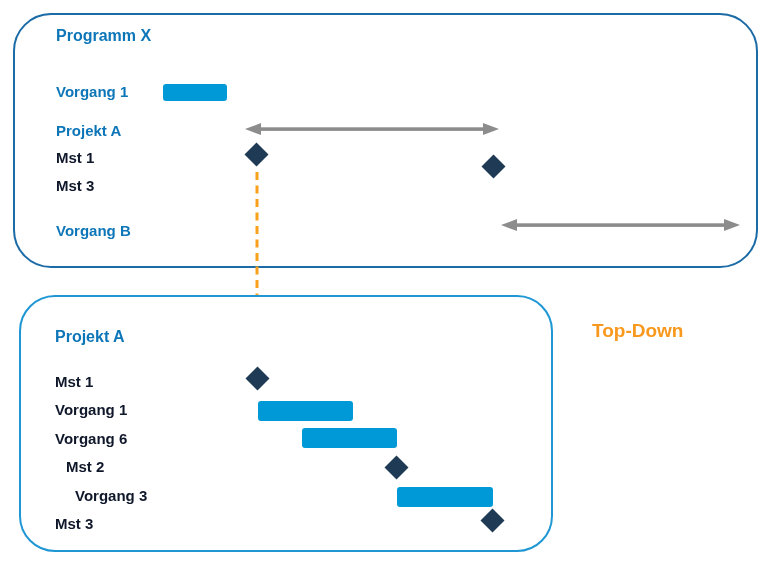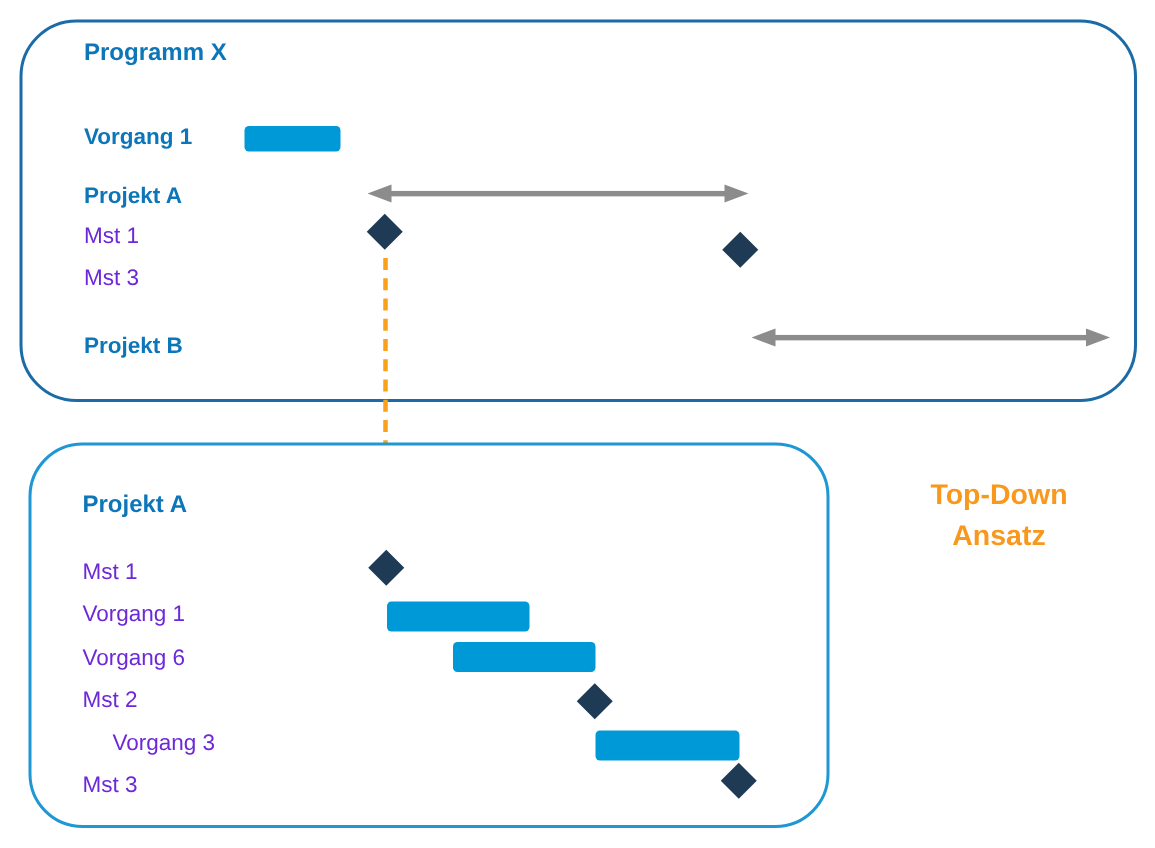--- a/index.html
+++ b/index.html
@@ -22,25 +22,25 @@
   }
   .project-box {
     left: 19px; top: 295px; width: 534px; height: 257px;
     border: 2px solid #1e97d4; border-radius: 36px;
   }
 
   
   .txt { position: absolute; white-space: nowrap; line-height: 1.05; }
   .box-title { font-size: 16px; font-weight: bold; color: #0d76b8; }
   .row-bold  { font-size: 15px; font-weight: bold; color: #0d76b8; }
-  .row-reg   { font-size: 15px; font-weight: normal; color: #6d28d9; }
+  .row-reg   { font-size: 15px; font-weight: bold; color: #0f172a; }
 
   .topdown-label {
     position: absolute; left: 592px; top: 317px; width: 148px;
-    text-align: center; font-size: 19px; font-weight: bold;
+    text-align: left; font-size: 19px; font-weight: bold;
     color: #f8981d; line-height: 27px;
   }
 
   
   .bar {
     position: absolute; background: #0099d8; border-radius: 3px;
   }
   .bar-program  { left: 163px; top: 84px;  width: 64px; height: 17px; }
   .bar-vorgang1 { left: 258px; top: 401px; width: 95px; height: 20px; }
   .bar-vorgang2 { left: 302px; top: 428px; width: 95px; height: 20px; }
@@ -64,21 +64,21 @@
 <div class="canvas">
 
   <div class="box program-box"></div>
 
   <div class="txt box-title" style="left:56px; top:28px;">Programm X</div>
 
   <div class="txt row-bold" style="left:56px; top:84px;">Vorgang 1</div>
   <div class="txt row-bold" style="left:56px; top:123px;">Projekt A</div>
   <div class="txt row-reg" style="left:56px; top:150px;">Mst 1</div>
   <div class="txt row-reg" style="left:56px; top:178px;">Mst 3</div>
-  <div class="txt row-bold" style="left:56px; top:223px;">Projekt B</div>
+  <div class="txt row-bold" style="left:56px; top:223px;">Vorgang B</div>
 
   <div class="bar bar-program"></div>
 
   <svg class="arrow-svg" style="left:245px; top:122px;" width="254" height="14" viewBox="0 0 254 14">
     <rect x="12" y="5.3" width="230" height="3.6" fill="#8c8c8c"></rect>
     <polygon points="0,7 16,1 16,13" fill="#8c8c8c"></polygon>
     <polygon points="254,7 238,1 238,13" fill="#8c8c8c"></polygon>
   </svg>
 
   <div class="diamond dm-prog-mst1"></div>
@@ -95,29 +95,28 @@
     <polygon points="1.5,168 14.5,168 8,186" fill="#f9a11b"></polygon>
   </svg>
 
   <div class="box project-box"></div>
 
   <div class="txt box-title" style="left:55px; top:329px;">Projekt A</div>
 
   <div class="txt row-reg" style="left:55px; top:374px;">Mst 1</div>
   <div class="txt row-reg" style="left:55px; top:402px;">Vorgang 1</div>
   <div class="txt row-reg" style="left:55px; top:431px;">Vorgang 6</div>
-  <div class="txt row-reg" style="left:55px; top:459px;">Mst 2</div>
+  <div class="txt row-reg" style="left:66px; top:459px;">Mst 2</div>
   <div class="txt row-reg" style="left:55px; top:488px;margin-left:20px;">Vorgang 3</div>
   <div class="txt row-reg" style="left:55px; top:516px;">Mst 3</div>
 
   <div class="diamond dm-proj-mst1"></div>
   <div class="bar bar-vorgang1"></div>
   <div class="bar bar-vorgang2"></div>
   <div class="diamond dm-proj-mst2"></div>
   <div class="bar bar-vorgang3"></div>
   <div class="diamond dm-proj-mst3"></div>
 
   <div class="topdown-label">
     <div>Top-Down</div>
-    <div>Ansatz</div>
   </div>
 
 </div>
 
 </body></html>

